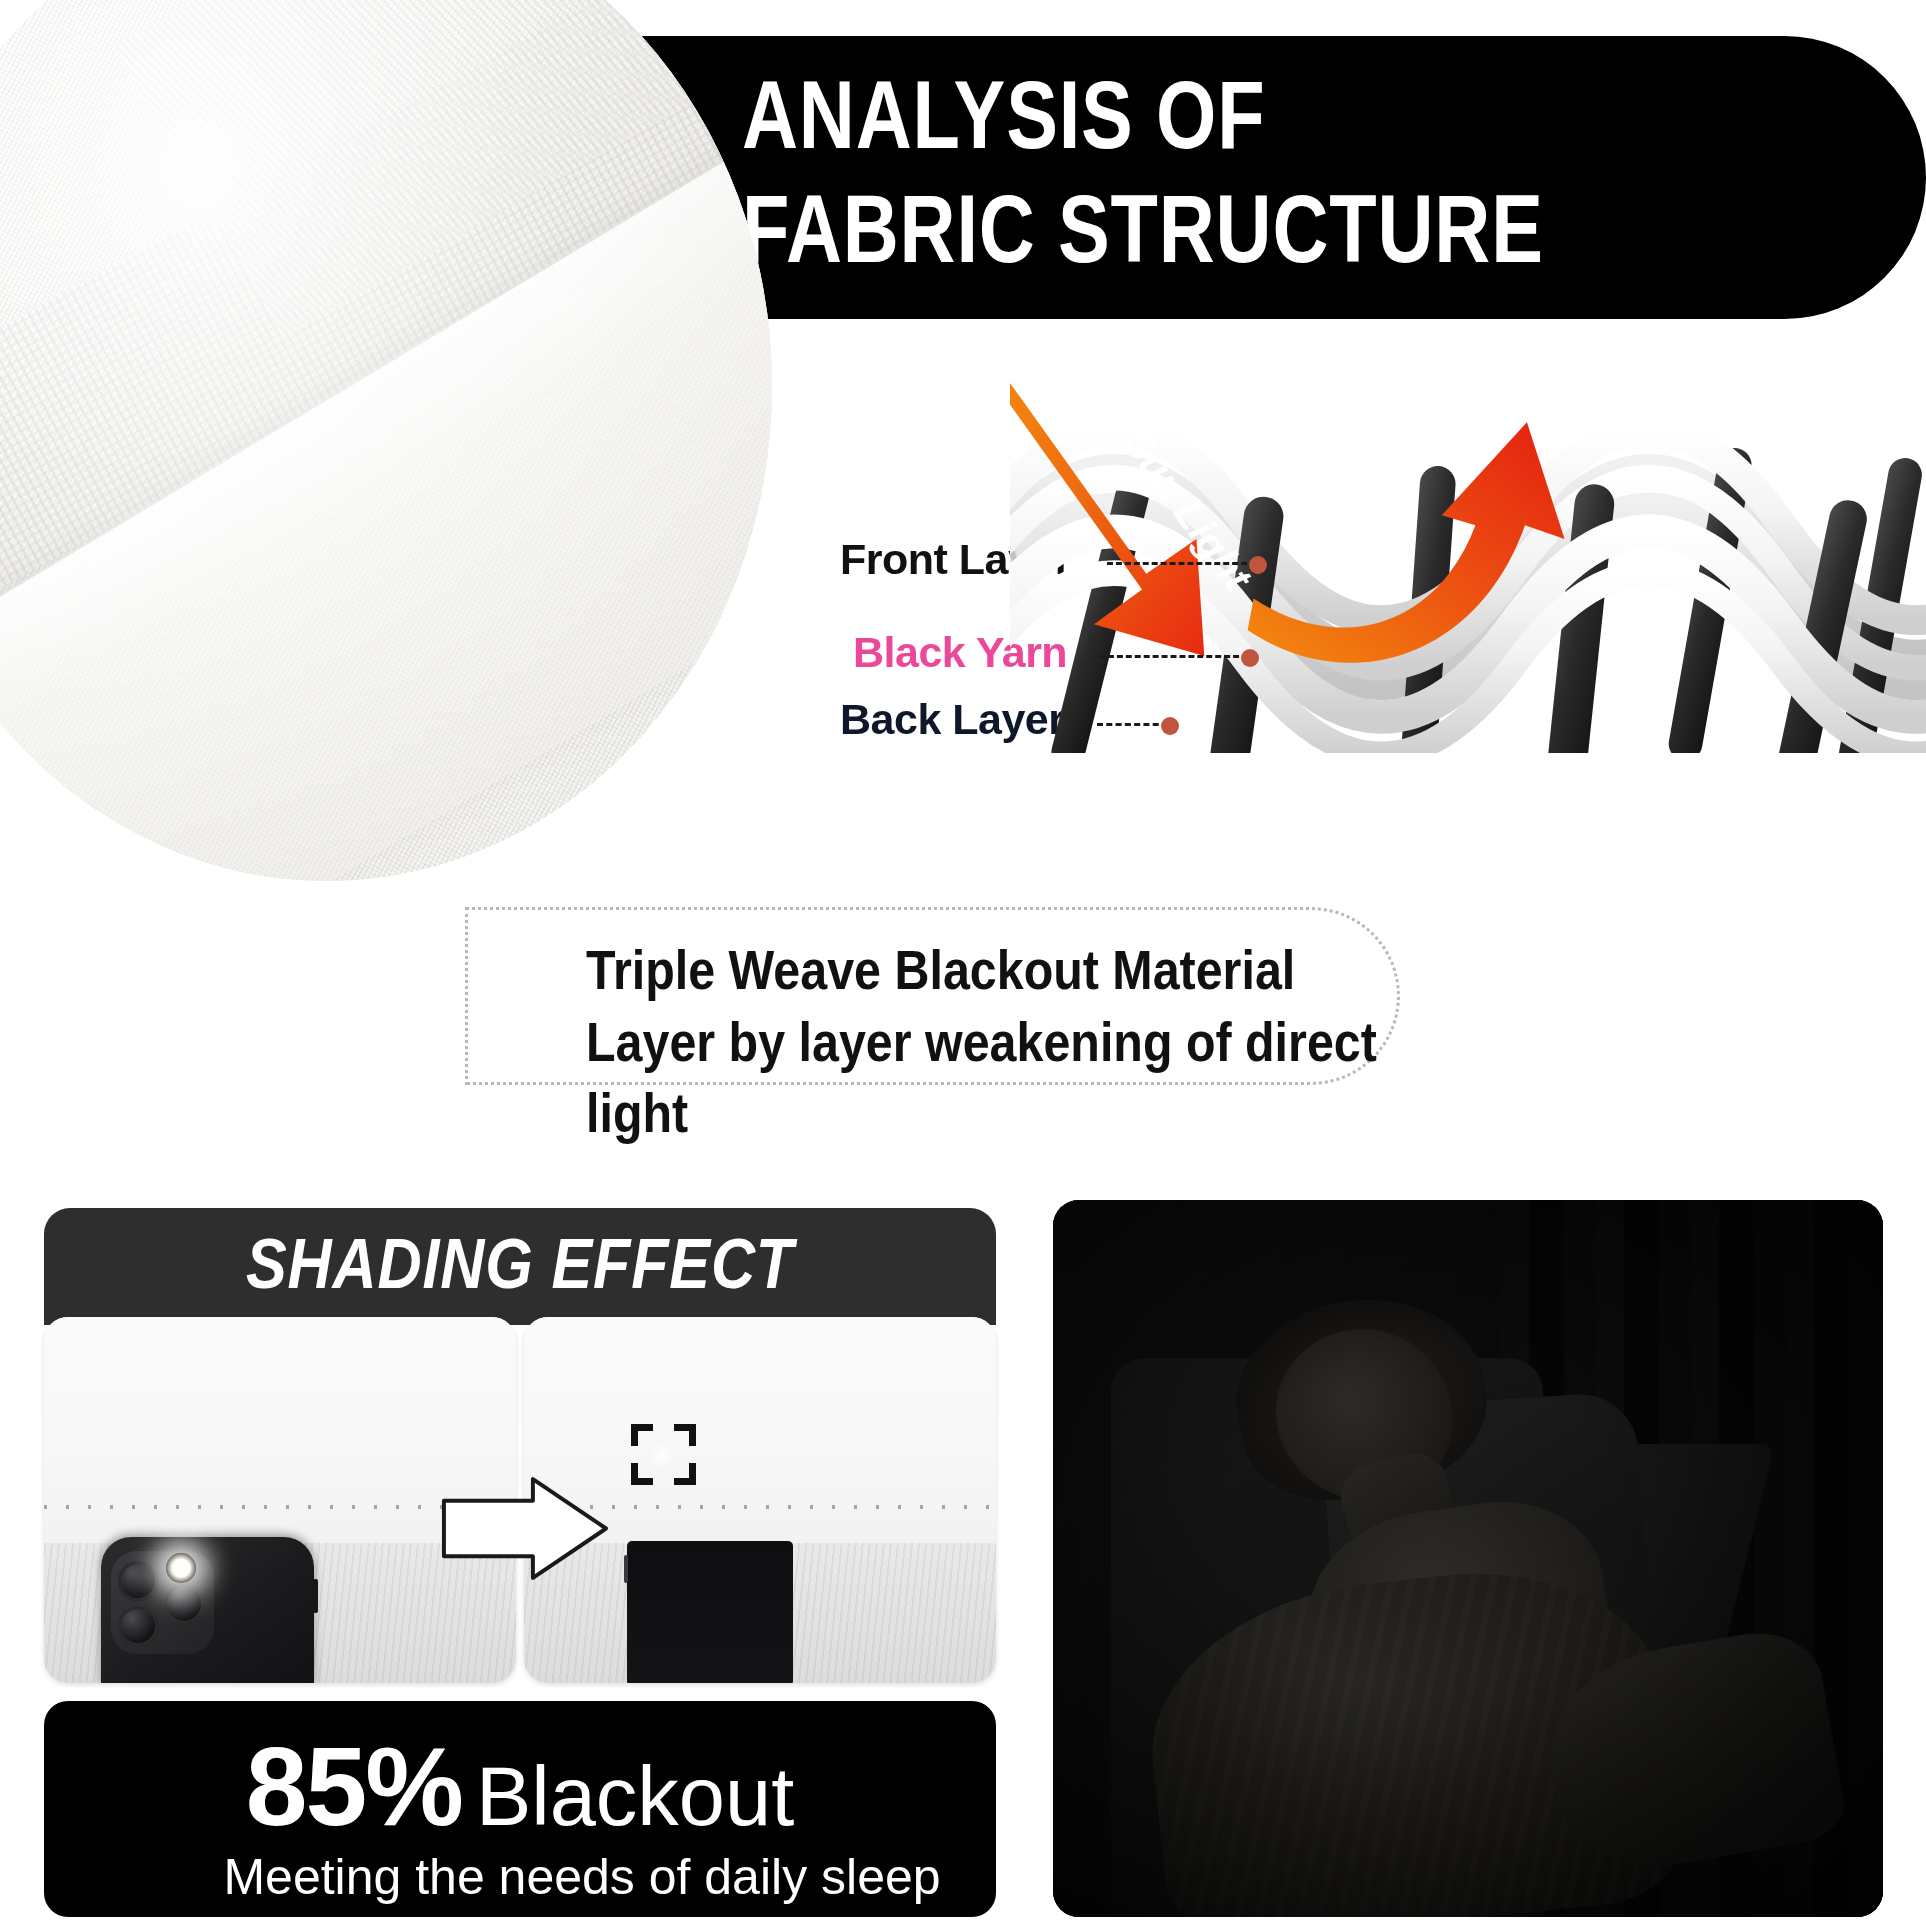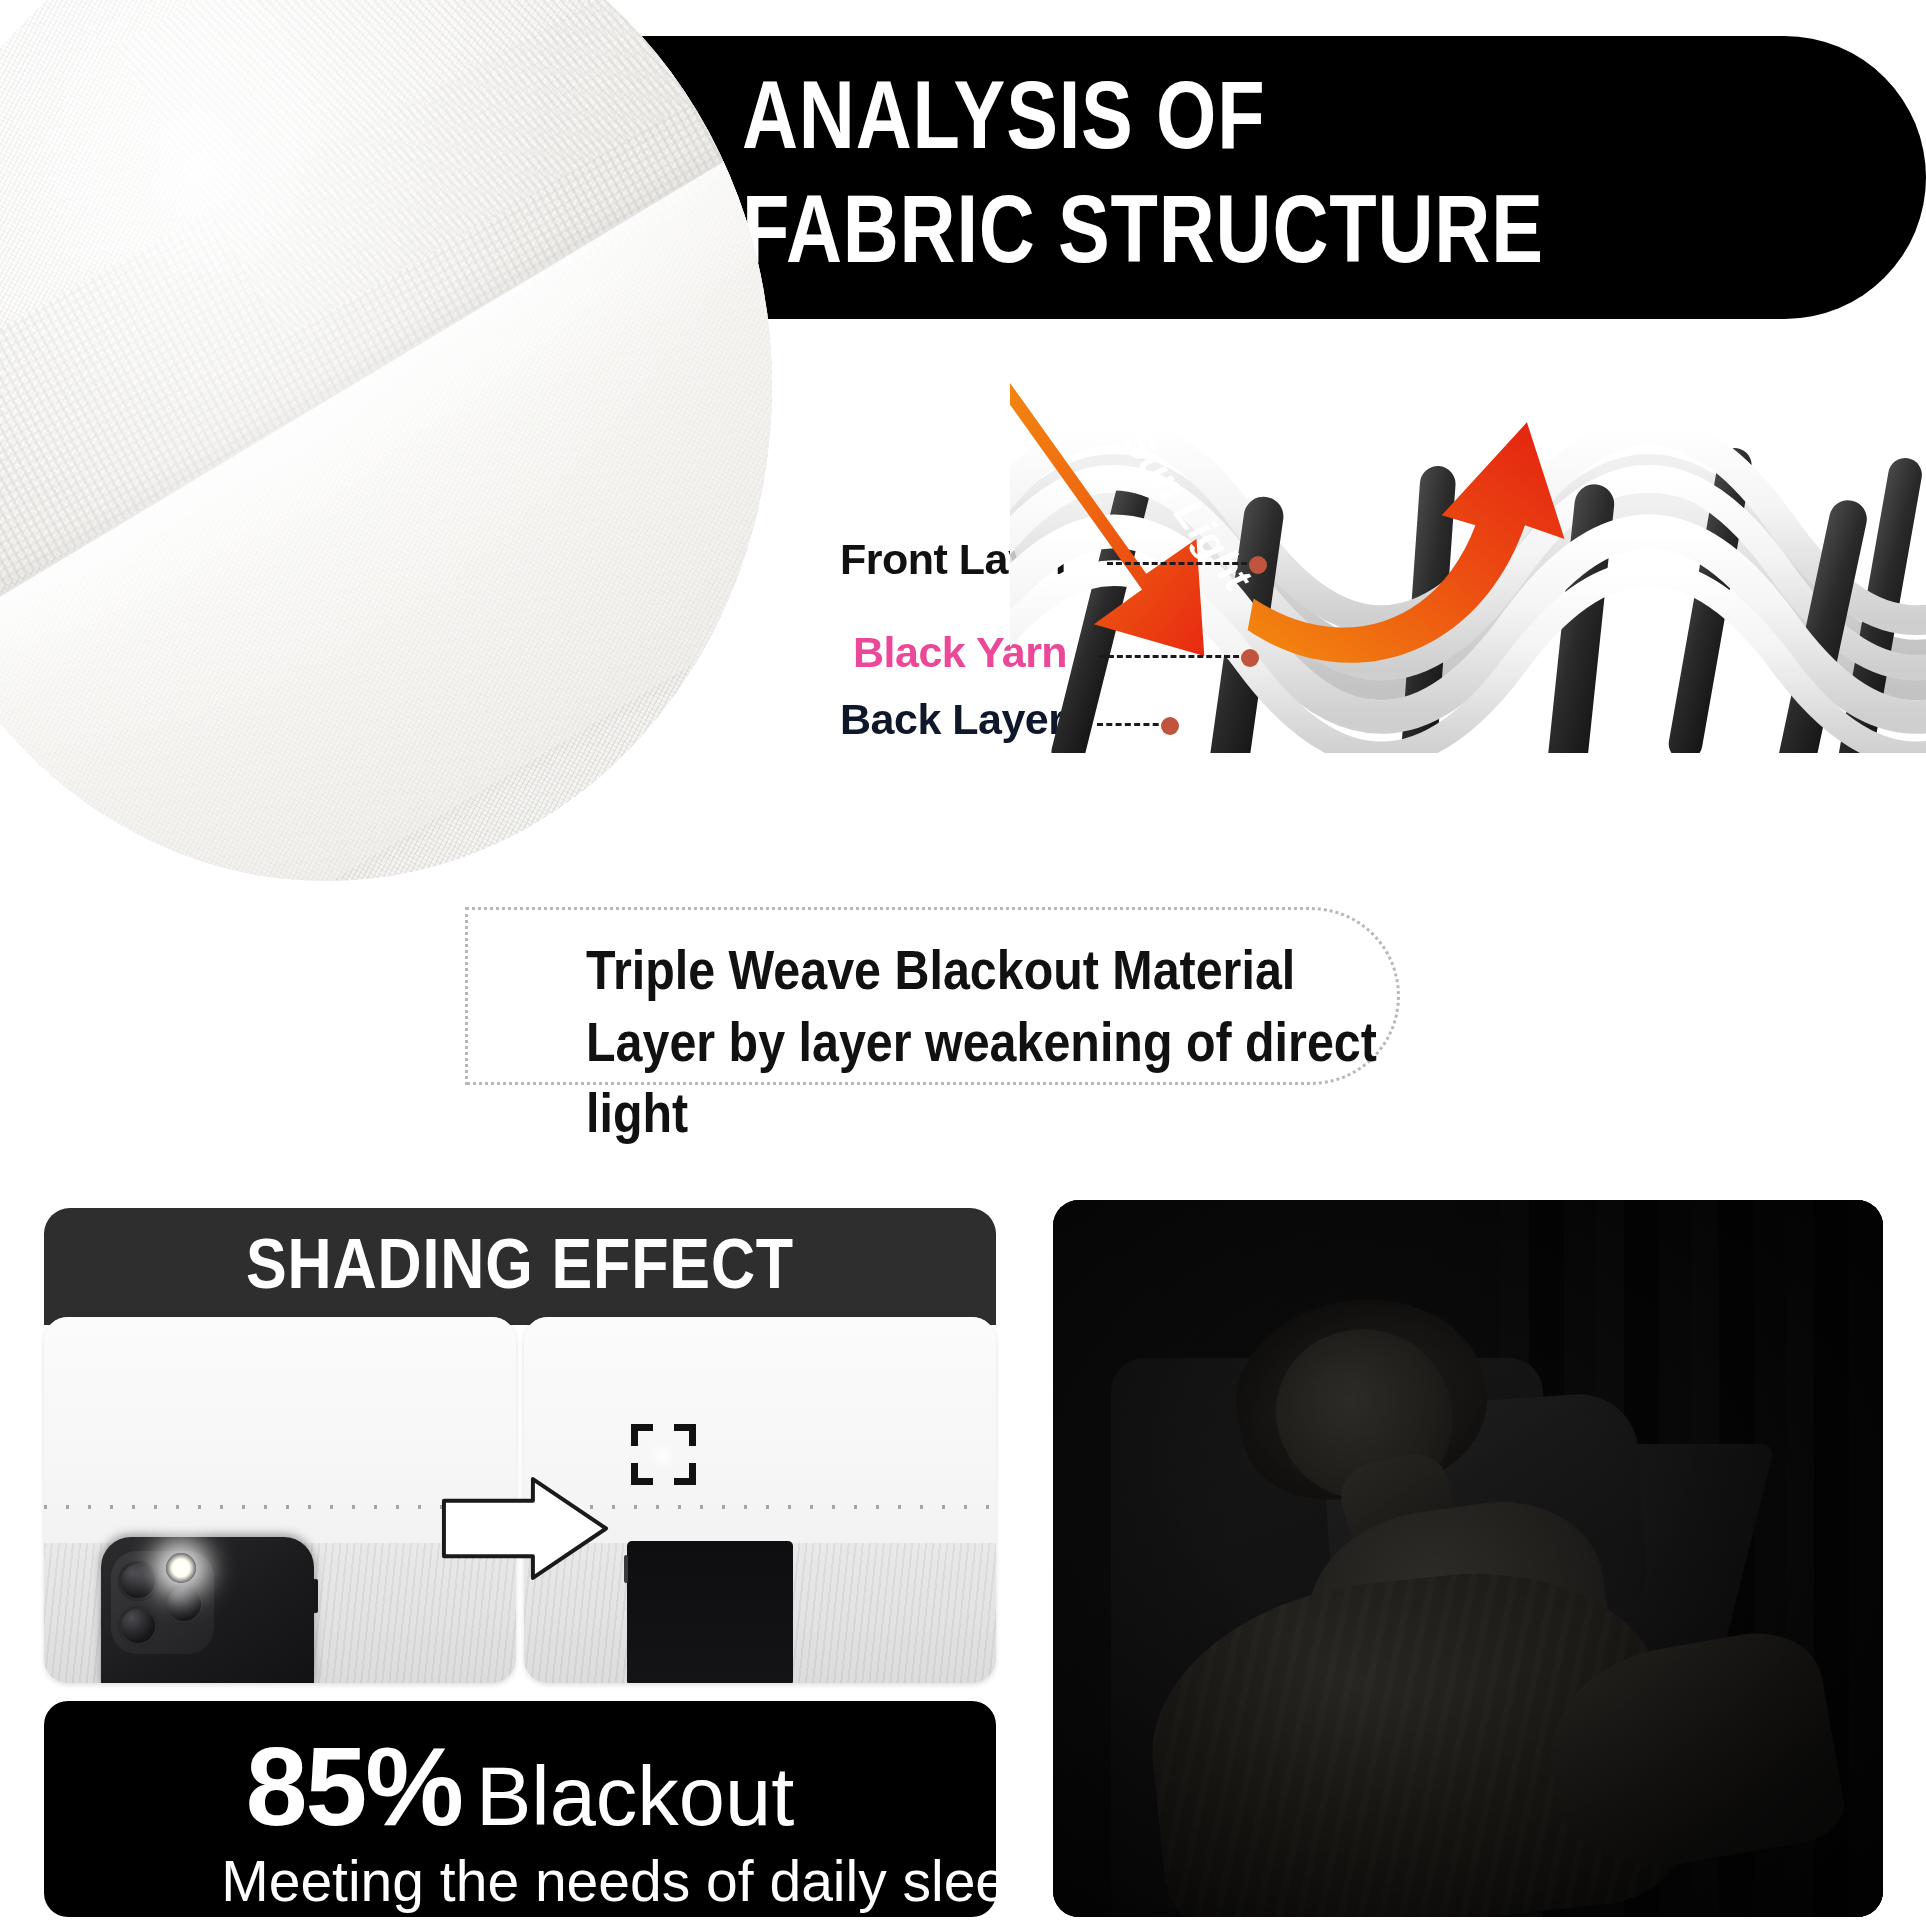--- a/index.html
+++ b/index.html
@@ -126,21 +126,21 @@
     transform-origin: left top;
     white-space: pre-line;
     font-family: "Liberation Sans Narrow", "Liberation Sans", sans-serif;
     z-index: 4;
   }
 
   
   .bottom-section { position: absolute; left: 0; top: 1139px; width: 1927px; height: 788px; }
 
   
-  .shading-card { position: absolute; left: 44px; top: 69px; width: 952px; height: 475px; }
+  .shading-card { position: absolute; left: 44px; top: 69px; width: 952px; height: 475px; font-style: italic; }
   .shading-banner {
     position: absolute; left: 0; top: 0; width: 952px; height: 117px;
     background: #2e2e2e;
     border-radius: 26px 26px 0 0;
     overflow: hidden;
   }
   .shading-banner .banner-label {
     position: absolute; left: 0; top: 20px; width: 952px;
     text-align: center;
     color: #ffffff;
@@ -235,23 +235,22 @@
     font-size: 111px; font-weight: bold; letter-spacing: -2px;
     font-family: "Liberation Sans Narrow", "Liberation Sans", sans-serif;
   }
   .blackout-main .word {
     font-size: 83px; font-weight: normal; margin-left: 14px;
     font-family: "Liberation Sans Narrow", "Liberation Sans", sans-serif;
   }
   .blackout-sub {
     position: absolute; left: 0; top: 147px; width: 1076px;
     text-align: center; color: #ffffff;
-    font-size: 57px;
+    font-size: 50px;
     font-family: "Liberation Sans Narrow", "Liberation Sans", sans-serif;
-    margin-left: 48px;
   }
 
   
   .sleep-photo {
     position: absolute; left: 1053px; top: 61px;
     width: 830px; height: 717px;
     border-radius: 26px;
     overflow: hidden;
     background: #0b0b0b;
   }

